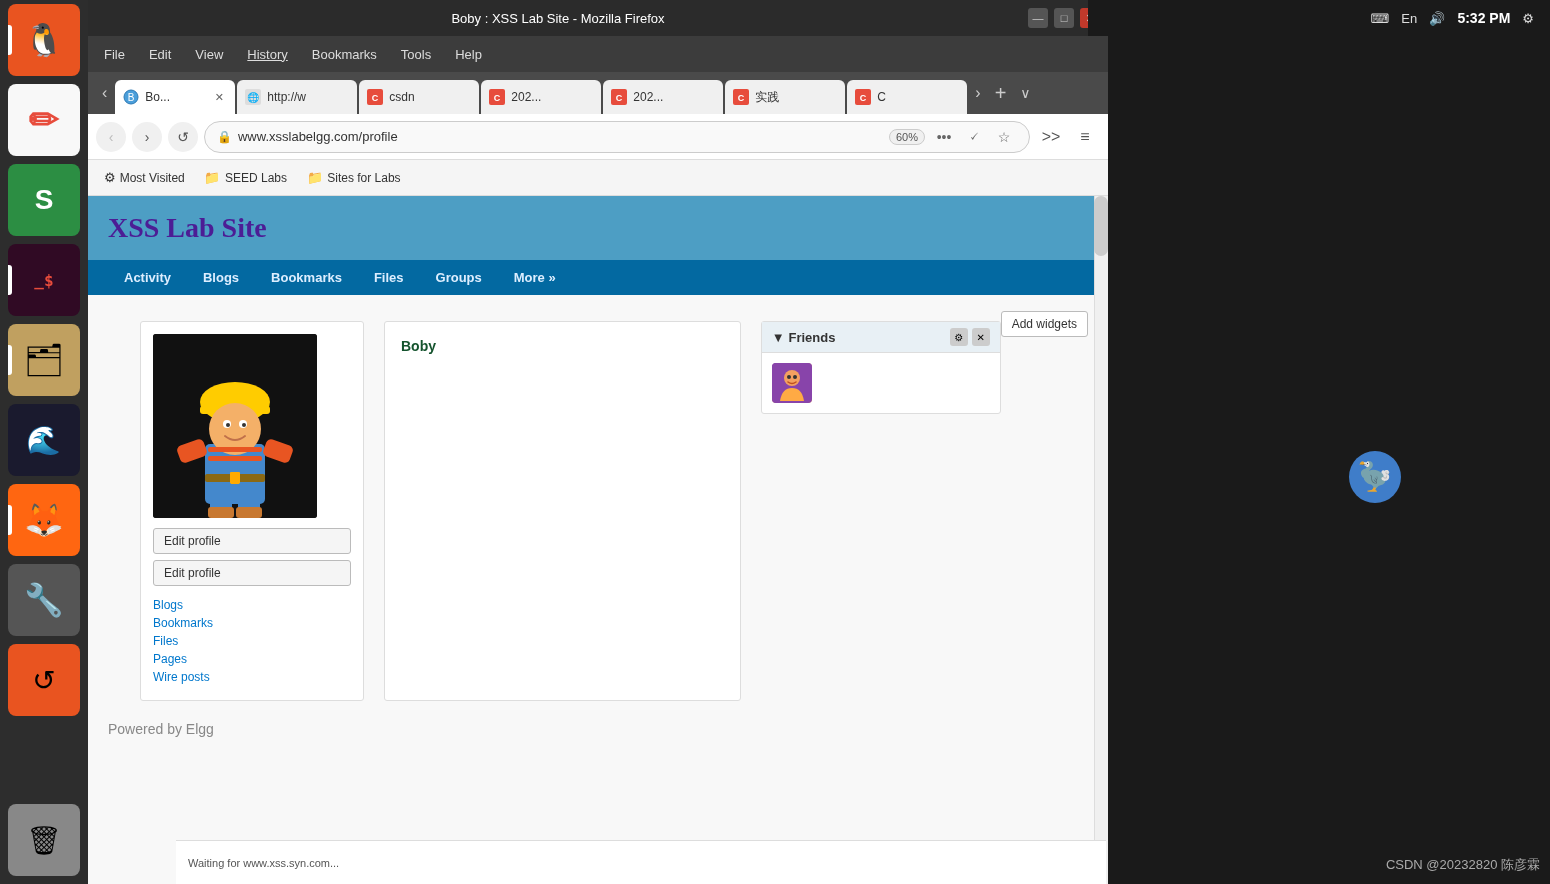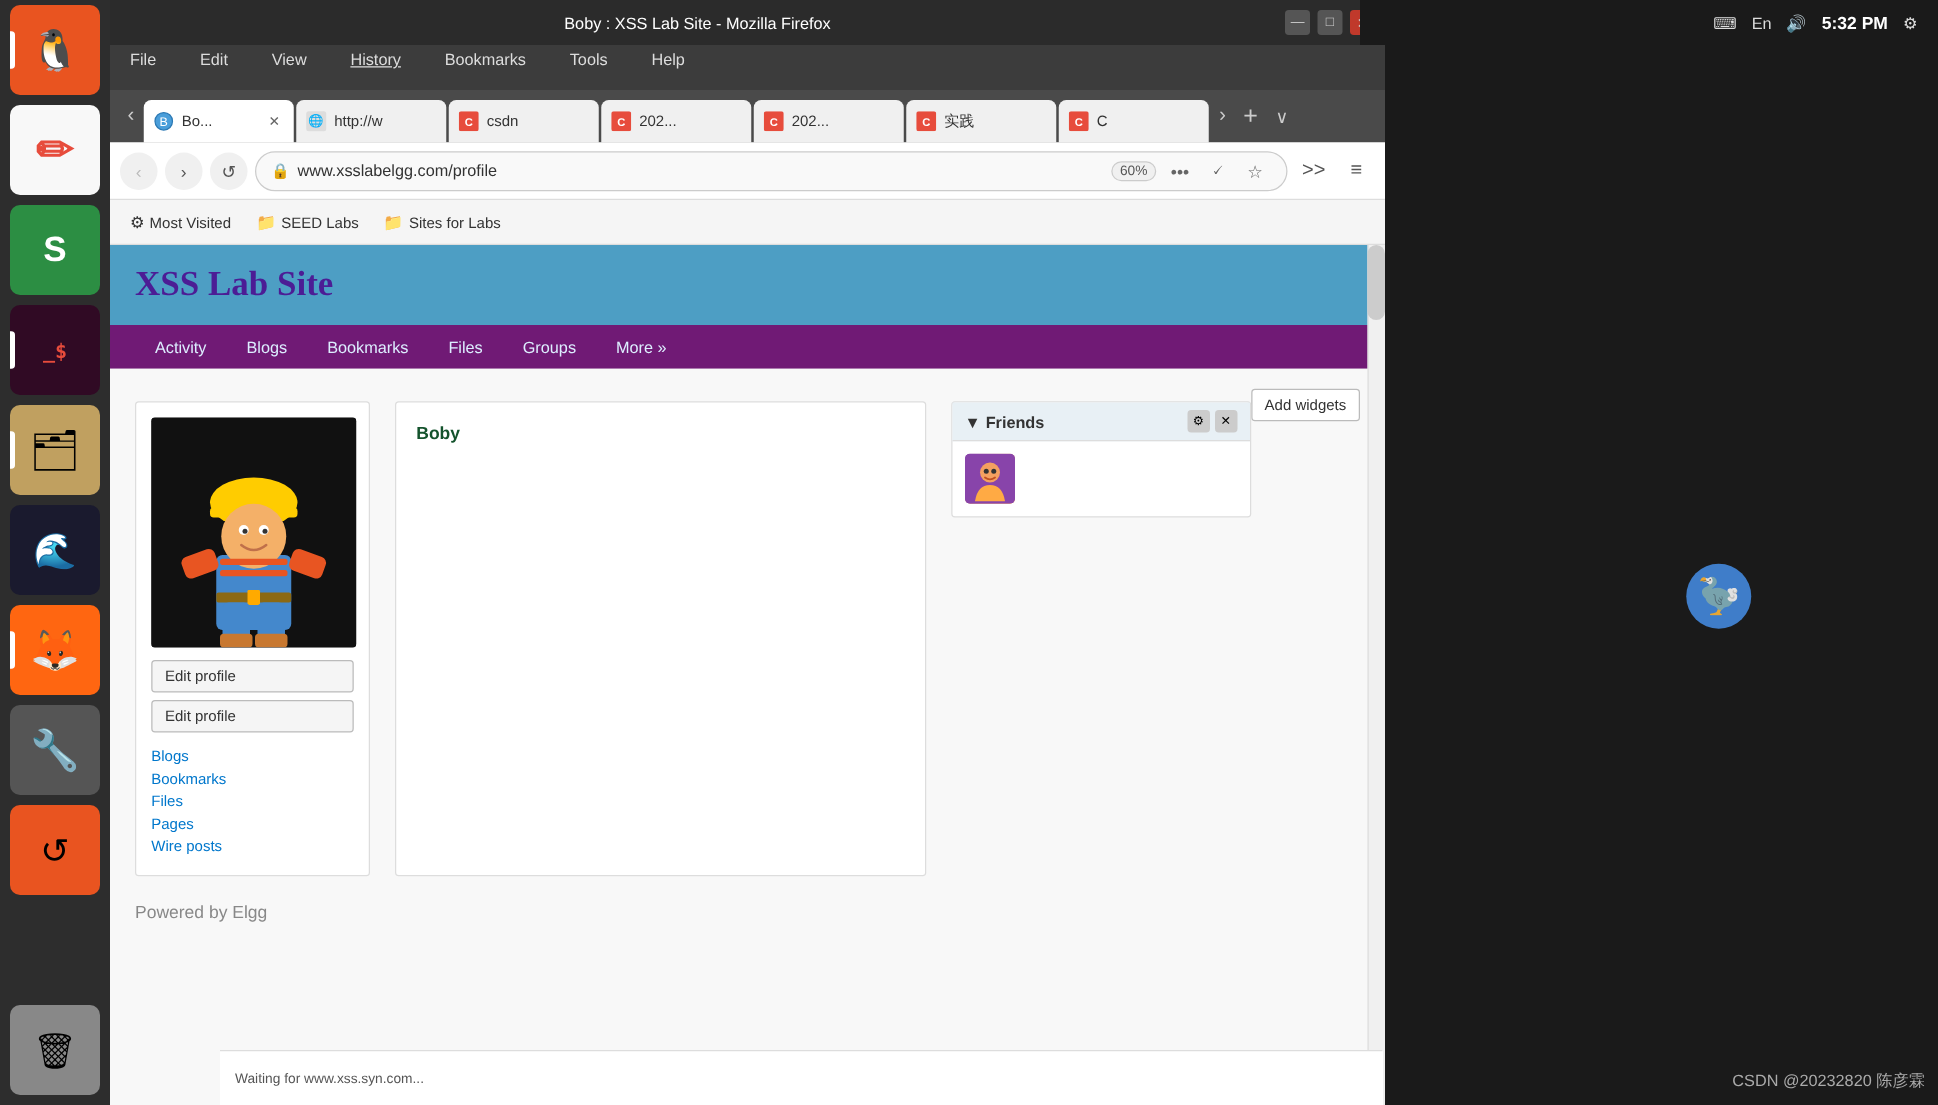--- a/index.html
+++ b/index.html
@@ -83,22 +83,23 @@
       display: flex; align-items: center; justify-content: center;
       color: #ccc; font-size: 11px;
       cursor: pointer;
     }
 
     
     .menu-bar {
       background: #3c3c3c;
       height: 36px;
       display: flex;
+      align-items: center;
       padding: 0 8px;
-      gap: 19px;
+      gap: 8px;
       flex-shrink: 0;
     }
     .menu-item {
       color: #ddd;
       font-size: 13px;
       padding: 4px 8px;
       cursor: pointer;
       border-radius: 3px;
     }
     .menu-item.underline { text-decoration: underline; }
@@ -286,24 +287,25 @@
     }
     .site-title {
       color: #4c1d95;
       font-size: 28px;
       font-weight: bold;
       font-family: 'Times New Roman', serif;
     }
 
     
     .site-nav {
-      background: #701a75;
+      background: #0369a1;
       display: flex;
       padding: 0 20px;
       gap: 0;
+      font-weight: bold;
     }
     .site-nav-item {
       color: #ddeeff;
       font-size: 13px;
       padding: 10px 16px;
       cursor: pointer;
       text-decoration: none;
     }
 
     
@@ -323,22 +325,23 @@
       color: #333;
     }
 
     .profile-layout {
       display: flex;
       gap: 20px;
       margin-top: 10px;
     }
 
     .profile-sidebar {
-      width: 188px;
+      width: 224px;
       flex-shrink: 0;
+      margin-left: 32px;
     }
     .profile-box {
       background: #fff;
       border: 1px solid #ddd;
       padding: 12px;
       border-radius: 3px;
     }
     .avatar-img {
       width: 164px;
       height: 184px;

